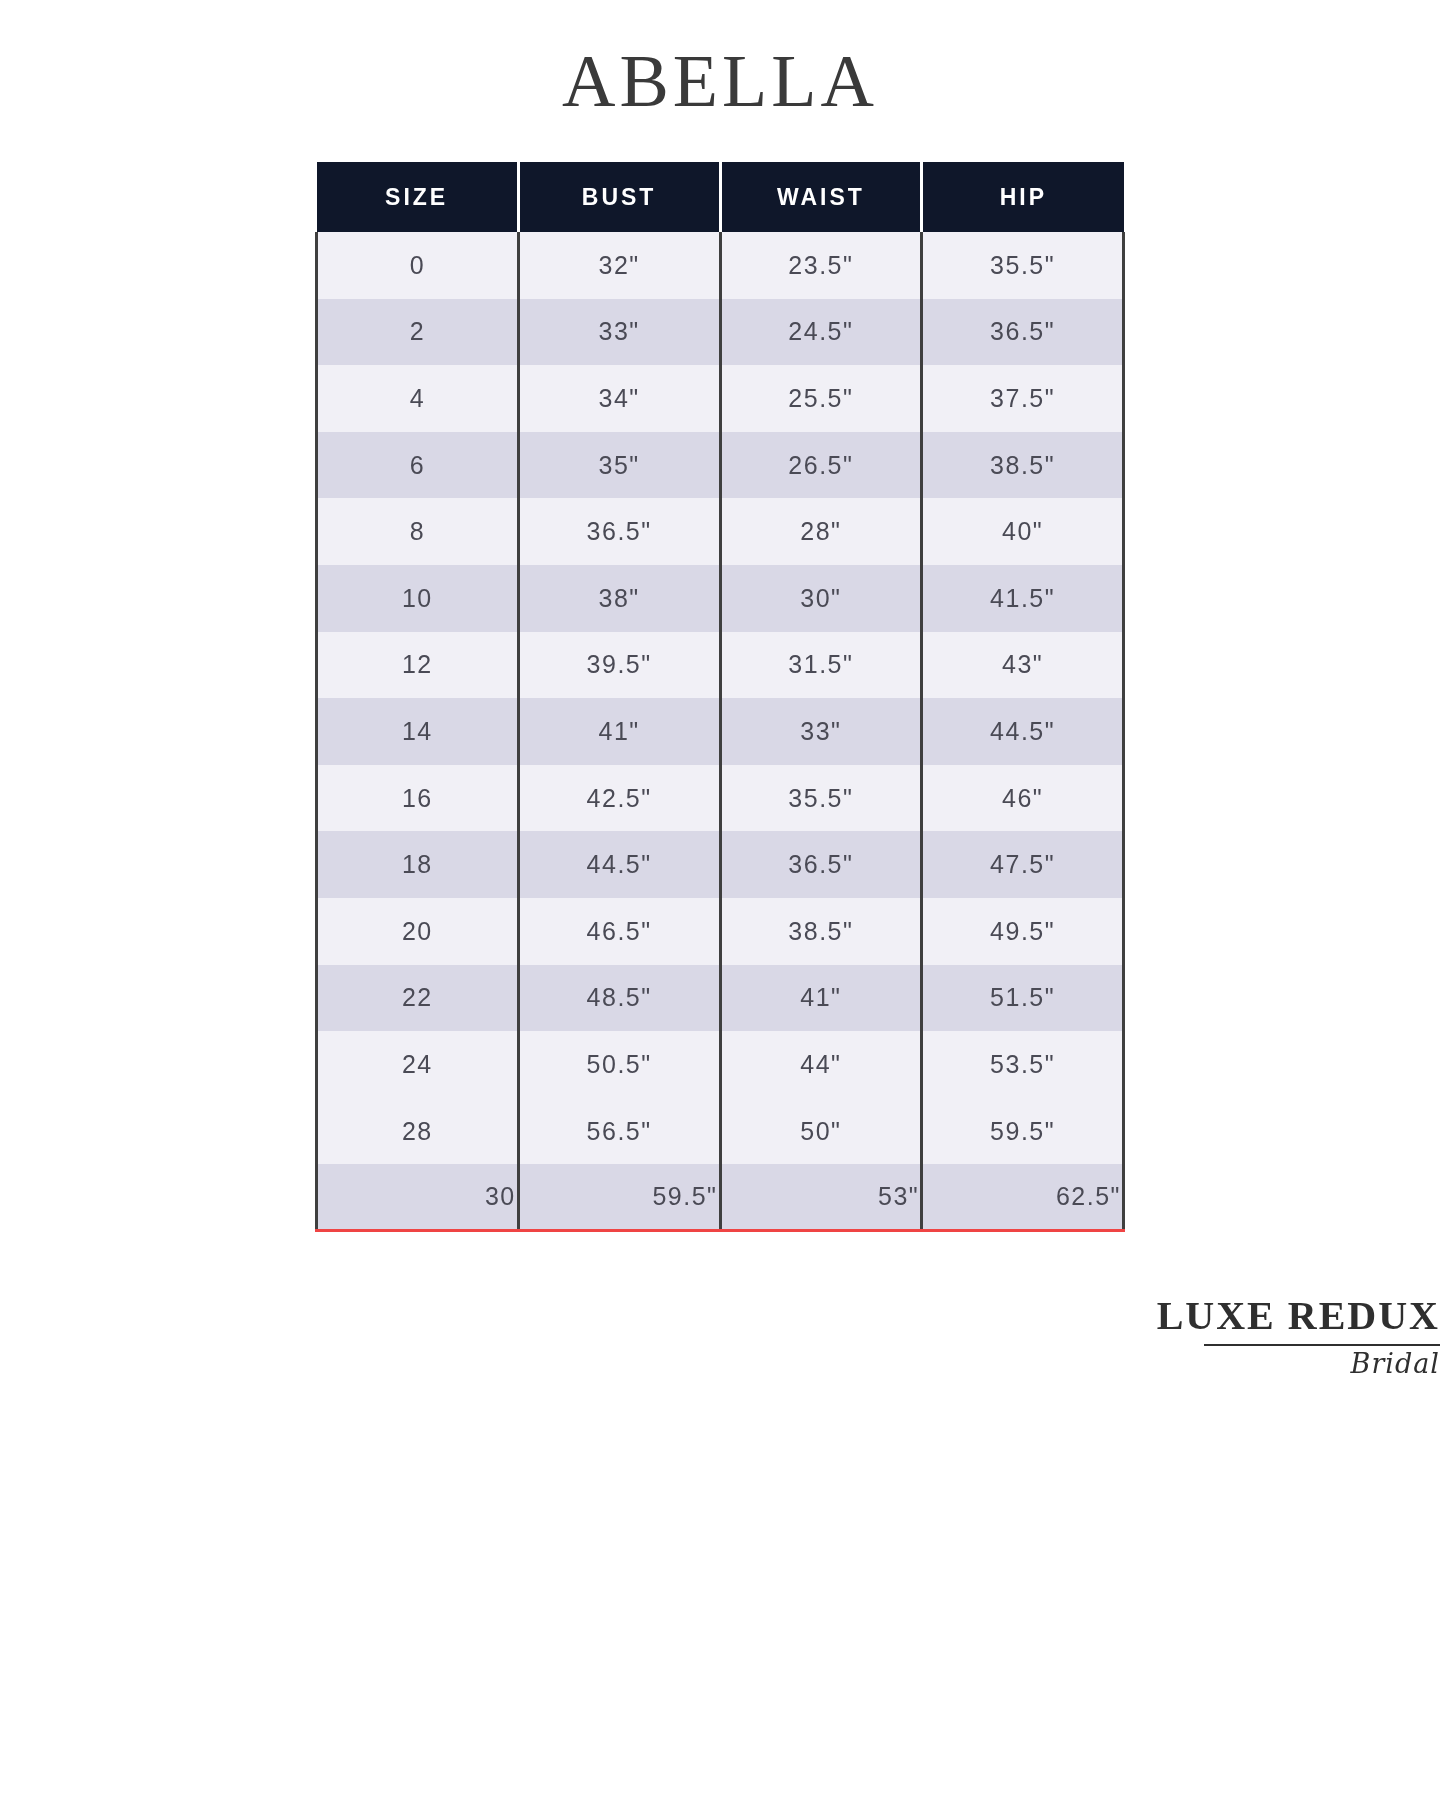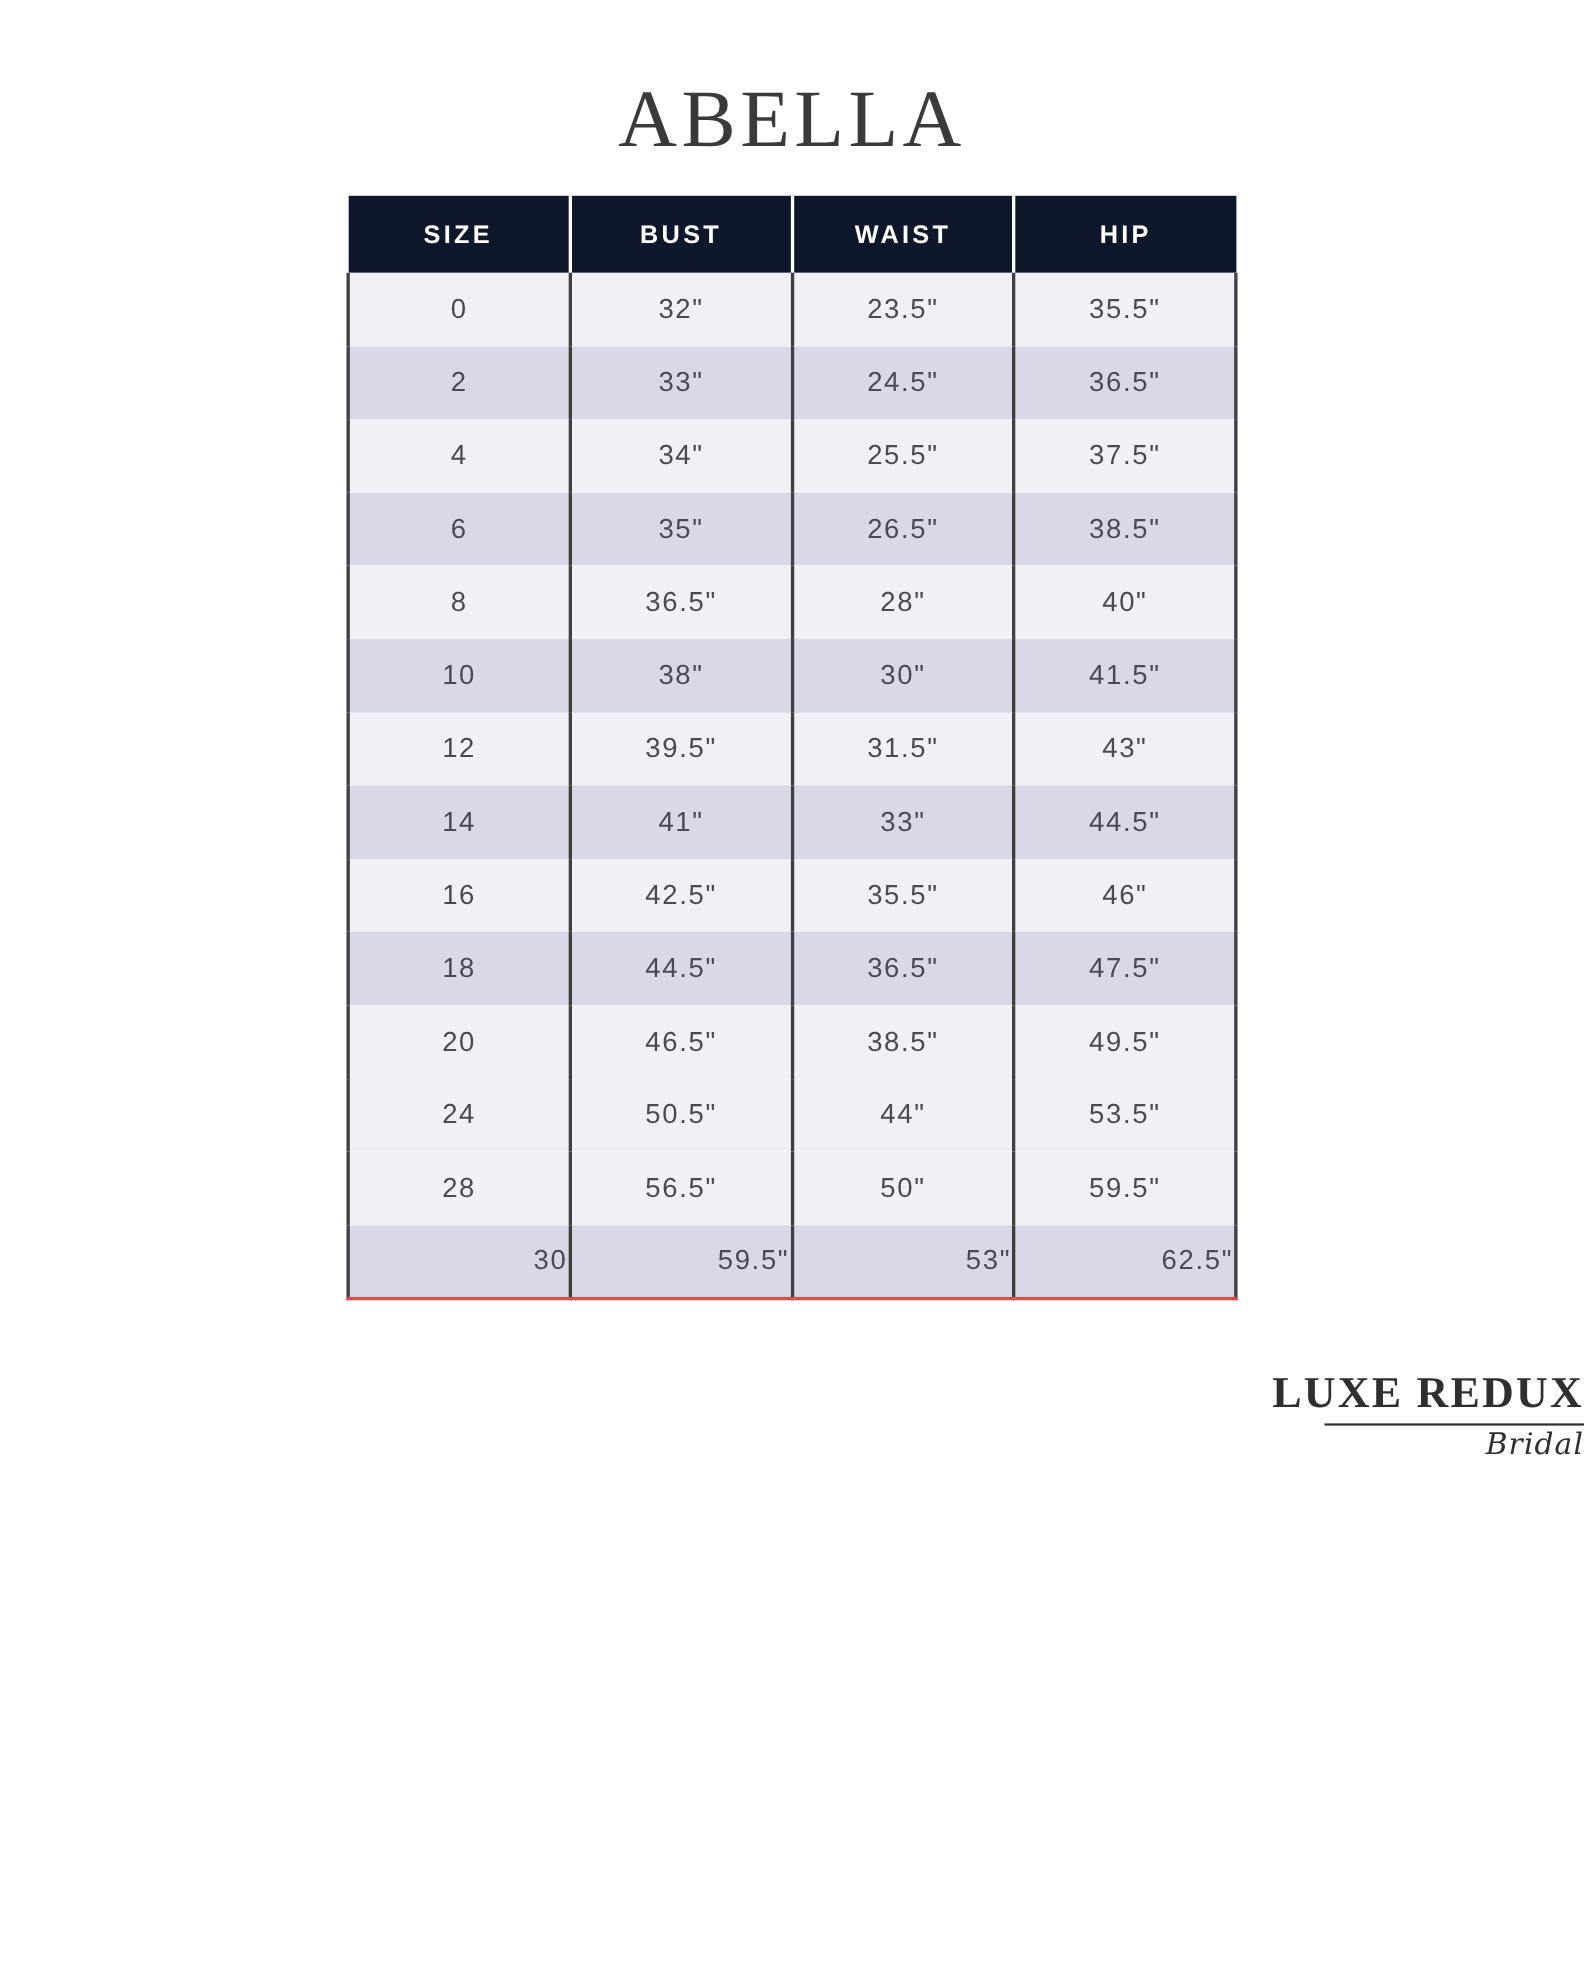--- a/index.html
+++ b/index.html
@@ -19,24 +19,24 @@
     width: 1440px;
     height: 1800px;
     box-sizing: border-box;
     display: flex;
     flex-direction: column;
     align-items: center;
   }
 
   
   .title-wrap {
-    margin-top: 60px;
+    margin-top: 44px;
     height: 86px;
     display: flex;
-    align-items: flex-end;
+    align-items: flex-start;
     justify-content: center;
   }
   .brand-title {
     font-family: "Liberation Serif", "DejaVu Serif", serif;
     font-size: 74px;
     letter-spacing: 4px;
     color: #3a3a3a;
     font-weight: 400;
     line-height: 1;
     white-space: nowrap;
@@ -212,20 +212,26 @@
             <td><span class="cell-val">44.5"</span></td>
             <td><span class="cell-val">36.5"</span></td>
             <td><span class="cell-val">47.5"</span></td>
           </tr>
           <tr class="row-light">
             <td><span class="cell-val">20</span></td>
             <td><span class="cell-val">46.5"</span></td>
             <td><span class="cell-val">38.5"</span></td>
             <td><span class="cell-val">49.5"</span></td>
           </tr>
+          <tr class="row-dark">
+            <td><span class="cell-val">22</span></td>
+            <td><span class="cell-val">48.5"</span></td>
+            <td><span class="cell-val">41"</span></td>
+            <td><span class="cell-val">51.5"</span></td>
+          </tr>
           <tr class="row-light">
             <td><span class="cell-val">24</span></td>
             <td><span class="cell-val">50.5"</span></td>
             <td><span class="cell-val">44"</span></td>
             <td><span class="cell-val">53.5"</span></td>
           </tr>
           <tr class="row-light">
             <td><span class="cell-val">28</span></td>
             <td><span class="cell-val">56.5"</span></td>
             <td><span class="cell-val">50"</span></td>

